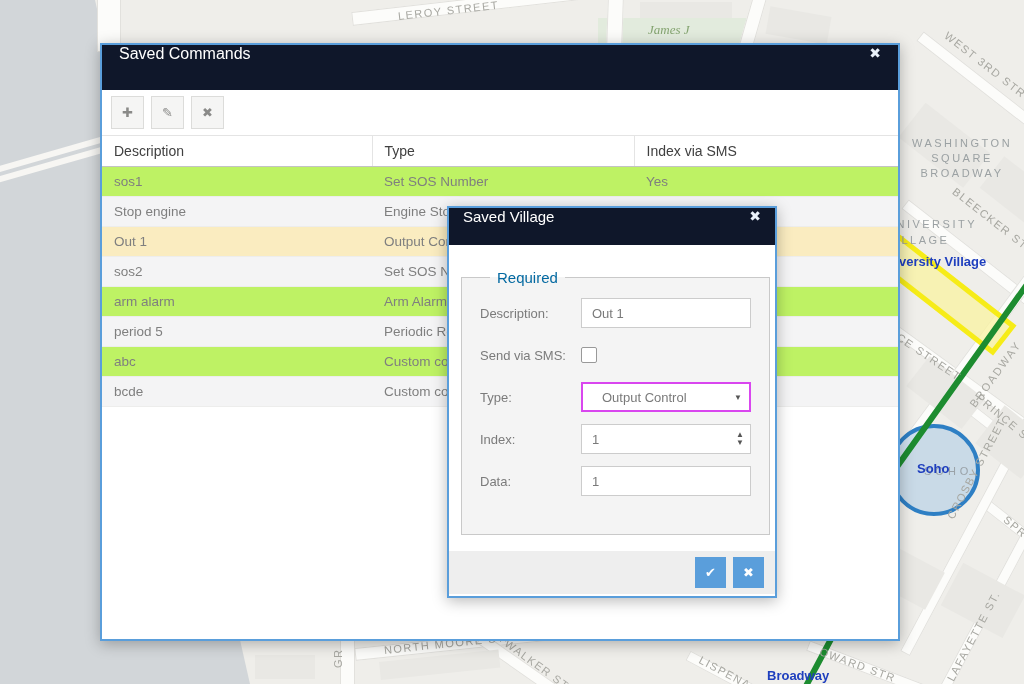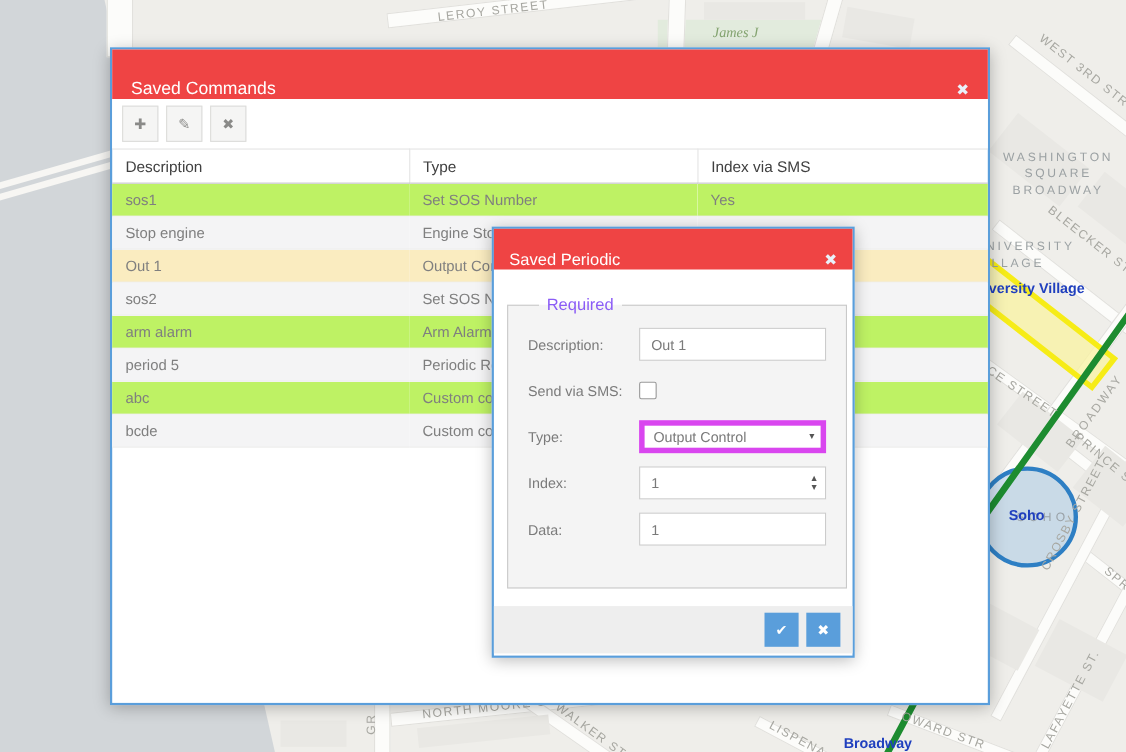--- a/index.html
+++ b/index.html
@@ -26,21 +26,21 @@
 
   .geofence-band { position:absolute; left:885px; top:228px; width:152px; height:38px;
                    transform:rotate(38deg); transform-origin:left center;
                    border:5px solid #f6ec17; background:rgba(250,243,160,0.75); }
   .geofence-circle { position:absolute; left:888px; top:424px; width:92px; height:92px; border-radius:50%;
                      border:4px solid #2e7fc4; background:rgba(163,197,228,0.5); }
   svg.routes { position:absolute; left:0; top:0; }
 
   
   .dlg { position:absolute; background:#fff; border:2px solid #5a9edb; box-shadow:0 3px 14px rgba(0,0,0,0.28); }
-  .dlg-head { background:#ef4444; display:flex; align-items:flex-end; color:#fff; }
+  .dlg-head { background:#0f172a; display:flex; align-items:flex-start; color:#fff; }
   .dlg-title { flex:1; }
   .dlg-close { color:#e9f1fa; font-size:14px; cursor:pointer; }
 
   #dlg-main { left:100px; top:43px; width:800px; height:598px; z-index:10; }
   #dlg-main .dlg-head { height:45px; padding:0 17px; font-size:16px; }
 
   .toolbar { display:flex; gap:7px; padding:6px 9px; background:#fff; }
   .tbtn { width:33px; height:33px; background:#f5f5f4; border:1px solid #dcdcda; color:#8a8a88;
           display:flex; align-items:center; justify-content:center; font-size:13px; cursor:pointer; }
 
@@ -53,29 +53,29 @@
              overflow:hidden; white-space:nowrap; }
   .cmds tbody tr { background:#bef264; }
   .cmds tbody tr:nth-child(even) { background:#f4f4f5; }
   .cmds tbody tr.selected { background:#faecc0; }
 
   #dlg-sub { left:447px; top:206px; width:330px; height:392px; z-index:20; }
   #dlg-sub .dlg-head { height:37px; padding:0 14px; font-size:15px; }
   .sub-body { position:relative; height:349px; }
   fieldset.req { position:absolute; left:12px; right:12px; top:24px; height:266px;
                  background:#f4f4f4; border:1px solid #c9c9c9; padding:12px 18px 0; }
-  fieldset.req legend { color:#8b5cf6; font-size:15px; padding:0 7px; margin-left:10px; }
+  fieldset.req legend { color:#0369a1; font-size:15px; padding:0 7px; margin-left:10px; }
   .frow { display:flex; align-items:center; height:30px; margin-bottom:12px; }
   .frow label { width:101px; font-size:13px; color:#7b7b7b; }
   .ctrl { position:relative; width:170px; height:30px; }
   .tinput { width:100%; height:100%; border:1px solid #ccc; background:#fff; padding:0 10px;
             font-size:13px; color:#7a7a7a; font-family:inherit; outline:none; }
   .chk { width:16px; height:16px; border:1px solid #999; background:#fff; border-radius:2px; cursor:pointer; }
-  .selbox { display:flex; align-items:center; width:100%; height:100%; border:5px solid #d946ef; background:#fff;
-            padding:0 8px; font-size:13px; color:#7a7a7a; cursor:pointer; }
+  .selbox { display:flex; align-items:center; width:100%; height:100%; border:2px solid #d946ef; background:#fff;
+            padding:0 19px; font-size:13px; color:#7a7a7a; cursor:pointer; }
   .caret { position:absolute; right:9px; top:50%; transform:translateY(-50%); font-size:8px; color:#555; cursor:pointer; }
   .spin { position:absolute; right:7px; top:50%; transform:translateY(-50%); display:flex; flex-direction:column;
           font-size:8px; line-height:8px; color:#555; }
   .spin span { cursor:pointer; }
   .sub-foot { position:absolute; left:0; right:0; bottom:0; height:43px; background:#eeeeee;
               display:flex; align-items:center; justify-content:flex-end; gap:7px; padding-right:11px; }
   .bbtn { width:31px; height:31px; background:#5a9edb; color:#fff; display:flex; align-items:center;
           justify-content:center; font-size:13px; cursor:pointer; }
 </style>
 </head>
@@ -227,21 +227,21 @@
           <td>bcde</td>
           <td>Custom cor</td>
           <td></td>
         </tr>
       </tbody>
     </table>
   </div>
 
   <div class="dlg" id="dlg-sub">
     <div class="dlg-head">
-      <span class="dlg-title">Saved Periodic</span>
+      <span class="dlg-title">Saved Village</span>
       <span class="dlg-close">✖</span>
     </div>
 
     <div class="sub-body">
       <fieldset class="req">
         <legend>Required</legend>
 
         <div class="frow">
           <label>Description:</label>
           <div class="ctrl">

